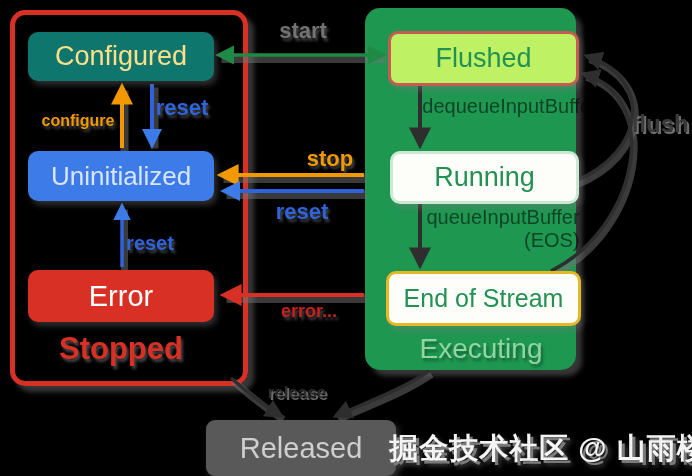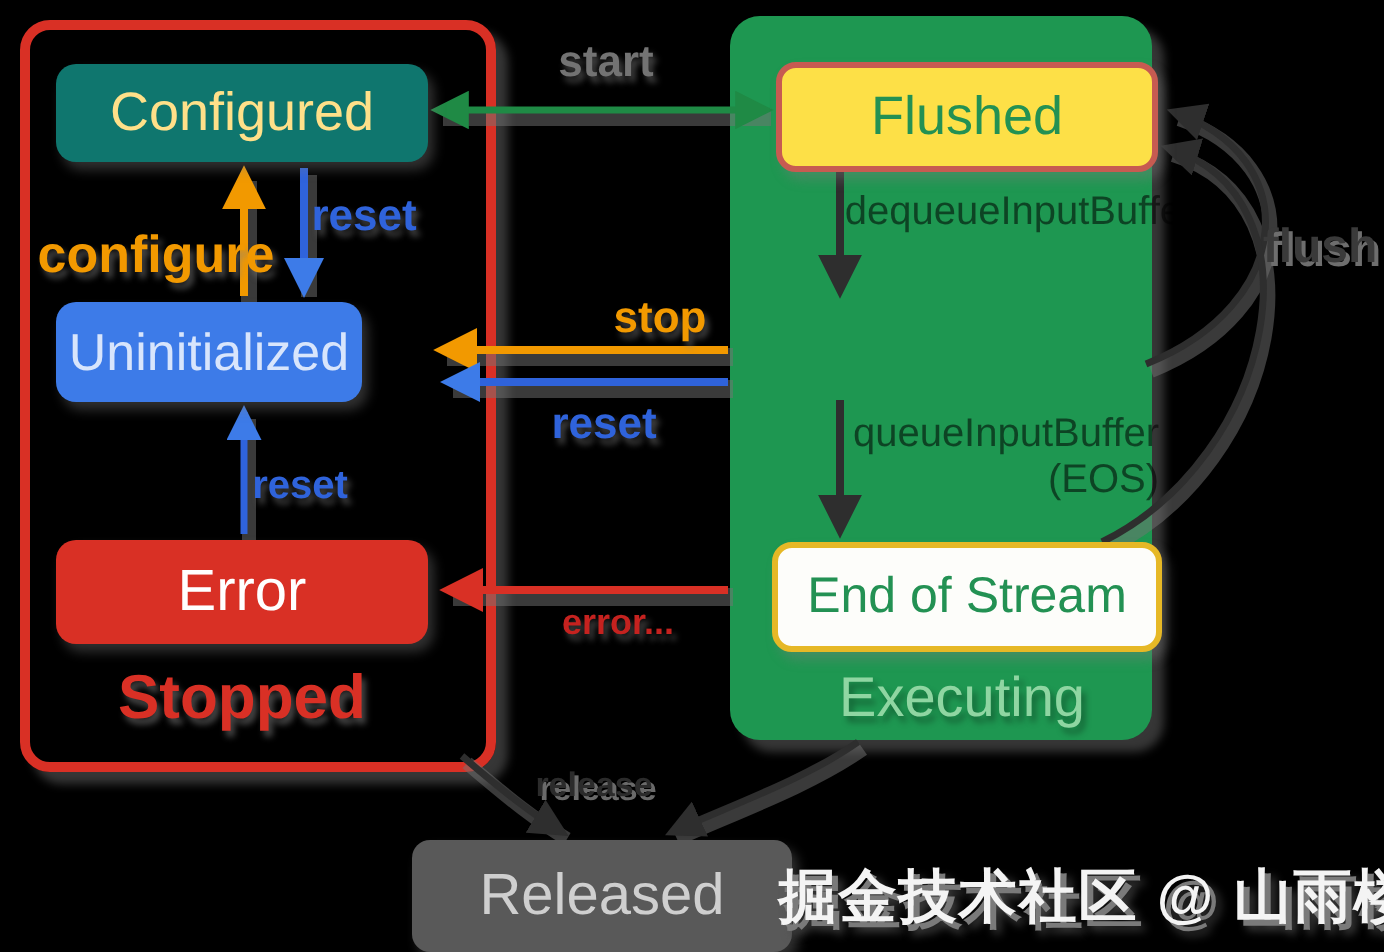--- a/index.html
+++ b/index.html
@@ -9,35 +9,35 @@
   }
   .box{
     position:absolute;display:flex;align-items:center;justify-content:center;
     border-radius:10px;box-shadow:3px 4px 6px rgba(125,125,125,0.38);
     font-weight:400;white-space:nowrap;
   }
   .group{position:absolute;border-radius:15px;box-shadow:6px 6px 5px rgba(120,120,120,0.45);}
   #stopped-group{left:10px;top:10px;width:228px;height:366px;border:5px solid #D93025;background:transparent;}
   #executing-group{left:365px;top:8px;width:211px;height:362px;background:#1E9751;}
   #configured-box{left:28px;top:32px;width:186px;height:49px;background:#0f766e;color:#FFE089;font-size:27px;}
-  #uninitialized-box{left:28px;top:151px;width:153px;height:50px;background:#3D7BE8;color:#D8E5FC;font-size:26px;}
+  #uninitialized-box{left:28px;top:151px;width:186px;height:50px;background:#3D7BE8;color:#D8E5FC;font-size:26px;}
   #error-box{left:28px;top:270px;width:186px;height:52px;background:#D93025;color:#FFFFFF;font-size:29px;}
-  #flushed-box{left:388px;top:31px;width:185px;height:49px;background:#fde047;border:3px solid #C75B51;color:#239153;font-size:27px;}
+  #flushed-box{left:388px;top:31px;width:185px;height:49px;background:#bef264;border:3px solid #C75B51;color:#239153;font-size:27px;}
   #running-box{left:390px;top:151px;width:183px;height:47px;background:#FDFDFA;border:3px solid #CBE9D2;color:#239153;font-size:27px;}
   #eos-box{left:386px;top:271px;width:189px;height:49px;background:#FDFDFA;border:3px solid #E6B826;color:#239153;font-size:25px;text-align:right;}
   #released-box{left:206px;top:420px;width:190px;height:56px;background:#595959;color:#CFCFCF;font-size:29px;border-radius:9px;}
   .lbl{
     position:absolute;transform:translateX(-50%);white-space:nowrap;font-weight:700;
     text-shadow:2px 3px 3px rgba(130,130,130,0.55);
   }
   #stopped-label{left:121px;top:331px;font-size:31px;color:#D93025;}
   #executing-label{left:481px;top:333px;font-size:28px;color:#8FD6A2;font-weight:400;text-shadow:2px 3px 3px rgba(0,0,0,0.35);}
   #start-label{left:303px;top:18px;font-size:22px;color:#737373;}
   #reset-top-label{left:182px;top:95px;font-size:22px;color:#2F63DB;}
-  #configure-label{left:78px;top:112px;font-size:26px;color:#F29900;}
+  #configure-label{left:78px;top:112px;font-size:16px;color:#F29900;}
   #stop-label{left:300px;top:146px;font-size:22px;color:#F29900;margin-left:30px;}
   #reset-mid-label{left:302px;top:199px;font-size:22px;color:#2F63DB;}
   #reset-error-label{left:150px;top:232px;font-size:20px;color:#2F63DB;}
   #error-label{left:309px;top:301px;font-size:18px;color:#C5221F;}
   #dequeue-label{left:510px;top:95px;font-size:20px;color:rgba(0,0,0,0.55);font-weight:400;text-shadow:none;}
   #queue-label{left:503px;top:206px;font-size:20px;color:rgba(0,0,0,0.55);font-weight:400;text-align:right;line-height:23px;text-shadow:none;}
   #flush-label{left:660px;top:110px;font-size:24px;color:#3A3A3A;text-shadow:2px 2px 0 #6E6E6E;}
   #release-label{left:297px;top:383px;font-size:17px;color:#2B2B2B;text-shadow:2px 2px 0 #6A6A6A;}
   #watermark{left:548px;top:429px;font-size:29px;color:#F4F4F4;letter-spacing:1px;
     text-shadow:3px 3px 0 #7A7A7A,5px 5px 5px #4A4A4A;}
@@ -98,20 +98,21 @@
       <path d="M551,271 C638,228 663,98 584,74" stroke="#2E2E2E" stroke-width="3.5" marker-end="url(#ah-dark)"></path>
       <path d="M231,378 C252,396 266,407 281,416" stroke="#2E2E2E" stroke-width="3.5" marker-end="url(#ah-dark)"></path>
       <path d="M429,371 C402,390 362,404 336,416" stroke="#2E2E2E" stroke-width="3.5" marker-end="url(#ah-dark)"></path>
     </g>
   </svg>
 
   <div class="box" id="configured-box">Configured</div>
   <div class="box" id="uninitialized-box">Uninitialized</div>
   <div class="box" id="error-box">Error</div>
   <div class="box" id="flushed-box">Flushed</div>
+  <div class="box" id="running-box">Running</div>
   <div class="box" id="eos-box">End of Stream</div>
   <div class="box" id="released-box">Released</div>
 
   <div class="lbl" id="stopped-label">Stopped</div>
   <div class="lbl" id="executing-label">Executing</div>
 
   <div class="lbl" id="start-label">start</div>
   <div class="lbl" id="reset-top-label">reset</div>
   <div class="lbl" id="configure-label">configure</div>
   <div class="lbl" id="stop-label">stop</div>

